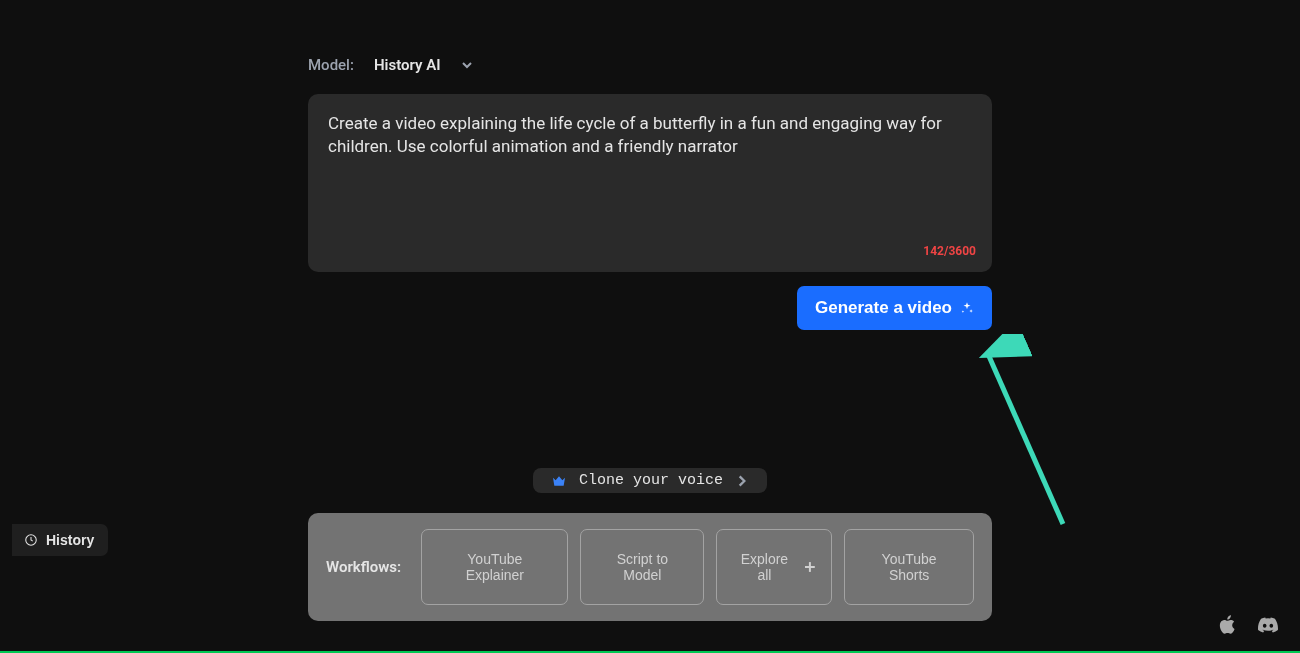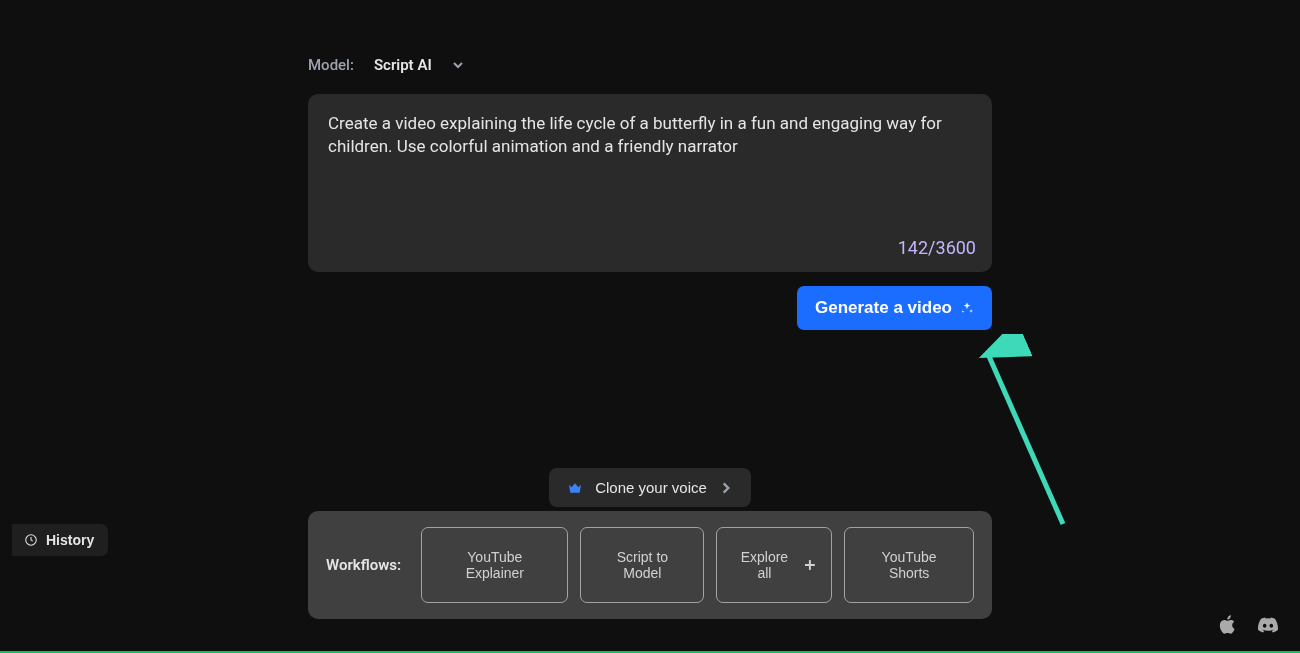--- a/index.html
+++ b/index.html
@@ -50,22 +50,23 @@
       border: none;
       resize: none;
       font-family: inherit;
       outline: none;
       min-height: 120px;
     }
     .char-counter {
       position: absolute;
       right: 16px;
       bottom: 14px;
-      color: #c4b5fd;
-      font-size: 18px;
+      color: #ef4444;
+      font-size: 12px;
+      font-weight: bold;
     }
     .generate-row {
       display: flex;
       justify-content: flex-end;
       margin-top: 14px;
     }
     .generate-btn {
       background: #1a6dff;
       color: #fff;
       border: none;
@@ -86,43 +87,44 @@
     .clone-voice-row {
       display: flex;
       justify-content: center;
       margin-top: 138px;
     }
     .clone-voice-btn {
       background: #2a2a2a;
       color: #e5e5e5;
       border: none;
       border-radius: 8px;
-      padding: 11px 18px;
+      padding: 4px 18px;
       font-size: 15px;
       font-weight: 500;
       display: flex;
       align-items: center;
       gap: 12px;
       cursor: pointer;
+      font-family: Liberation Mono, monospace;
     }
     .crown-icon {
       width: 16px;
       height: 16px;
       fill: #3b82f6;
     }
     .chevron-right {
       width: 14px;
       height: 14px;
       fill: none;
       stroke: #9ca3af;
       stroke-width: 2;
     }
     .workflows-bar {
-      margin-top: 4px;
-      background: #404040;
+      margin-top: 20px;
+      background: #737373;
       border-radius: 10px;
       padding: 16px 18px;
       display: flex;
       align-items: center;
       gap: 20px;
     }
     .workflows-label {
       color: #e5e5e5;
       font-size: 15px;
       font-weight: 600;
@@ -201,21 +203,21 @@
       height: 2px;
       background: #00c853;
     }
   </style>
 </head>
 <body>
 
 <div class="main-container">
   <div class="model-selector">
     <span class="model-label">Model:</span>
-    <span class="model-name">Script AI</span>
+    <span class="model-name">History AI</span>
     <svg class="chevron-down" viewBox="0 0 12 12">
         <polyline points="2 4 6 8 10 4"></polyline>
       </svg>
   </div>
 
   <div class="prompt-box">
     <textarea class="prompt-text" style="">Create a video explaining the life cycle of a butterfly in a fun and engaging way for children. Use colorful animation and a friendly narrator</textarea>
     <div class="char-counter">142/3600</div>
   </div>
 

